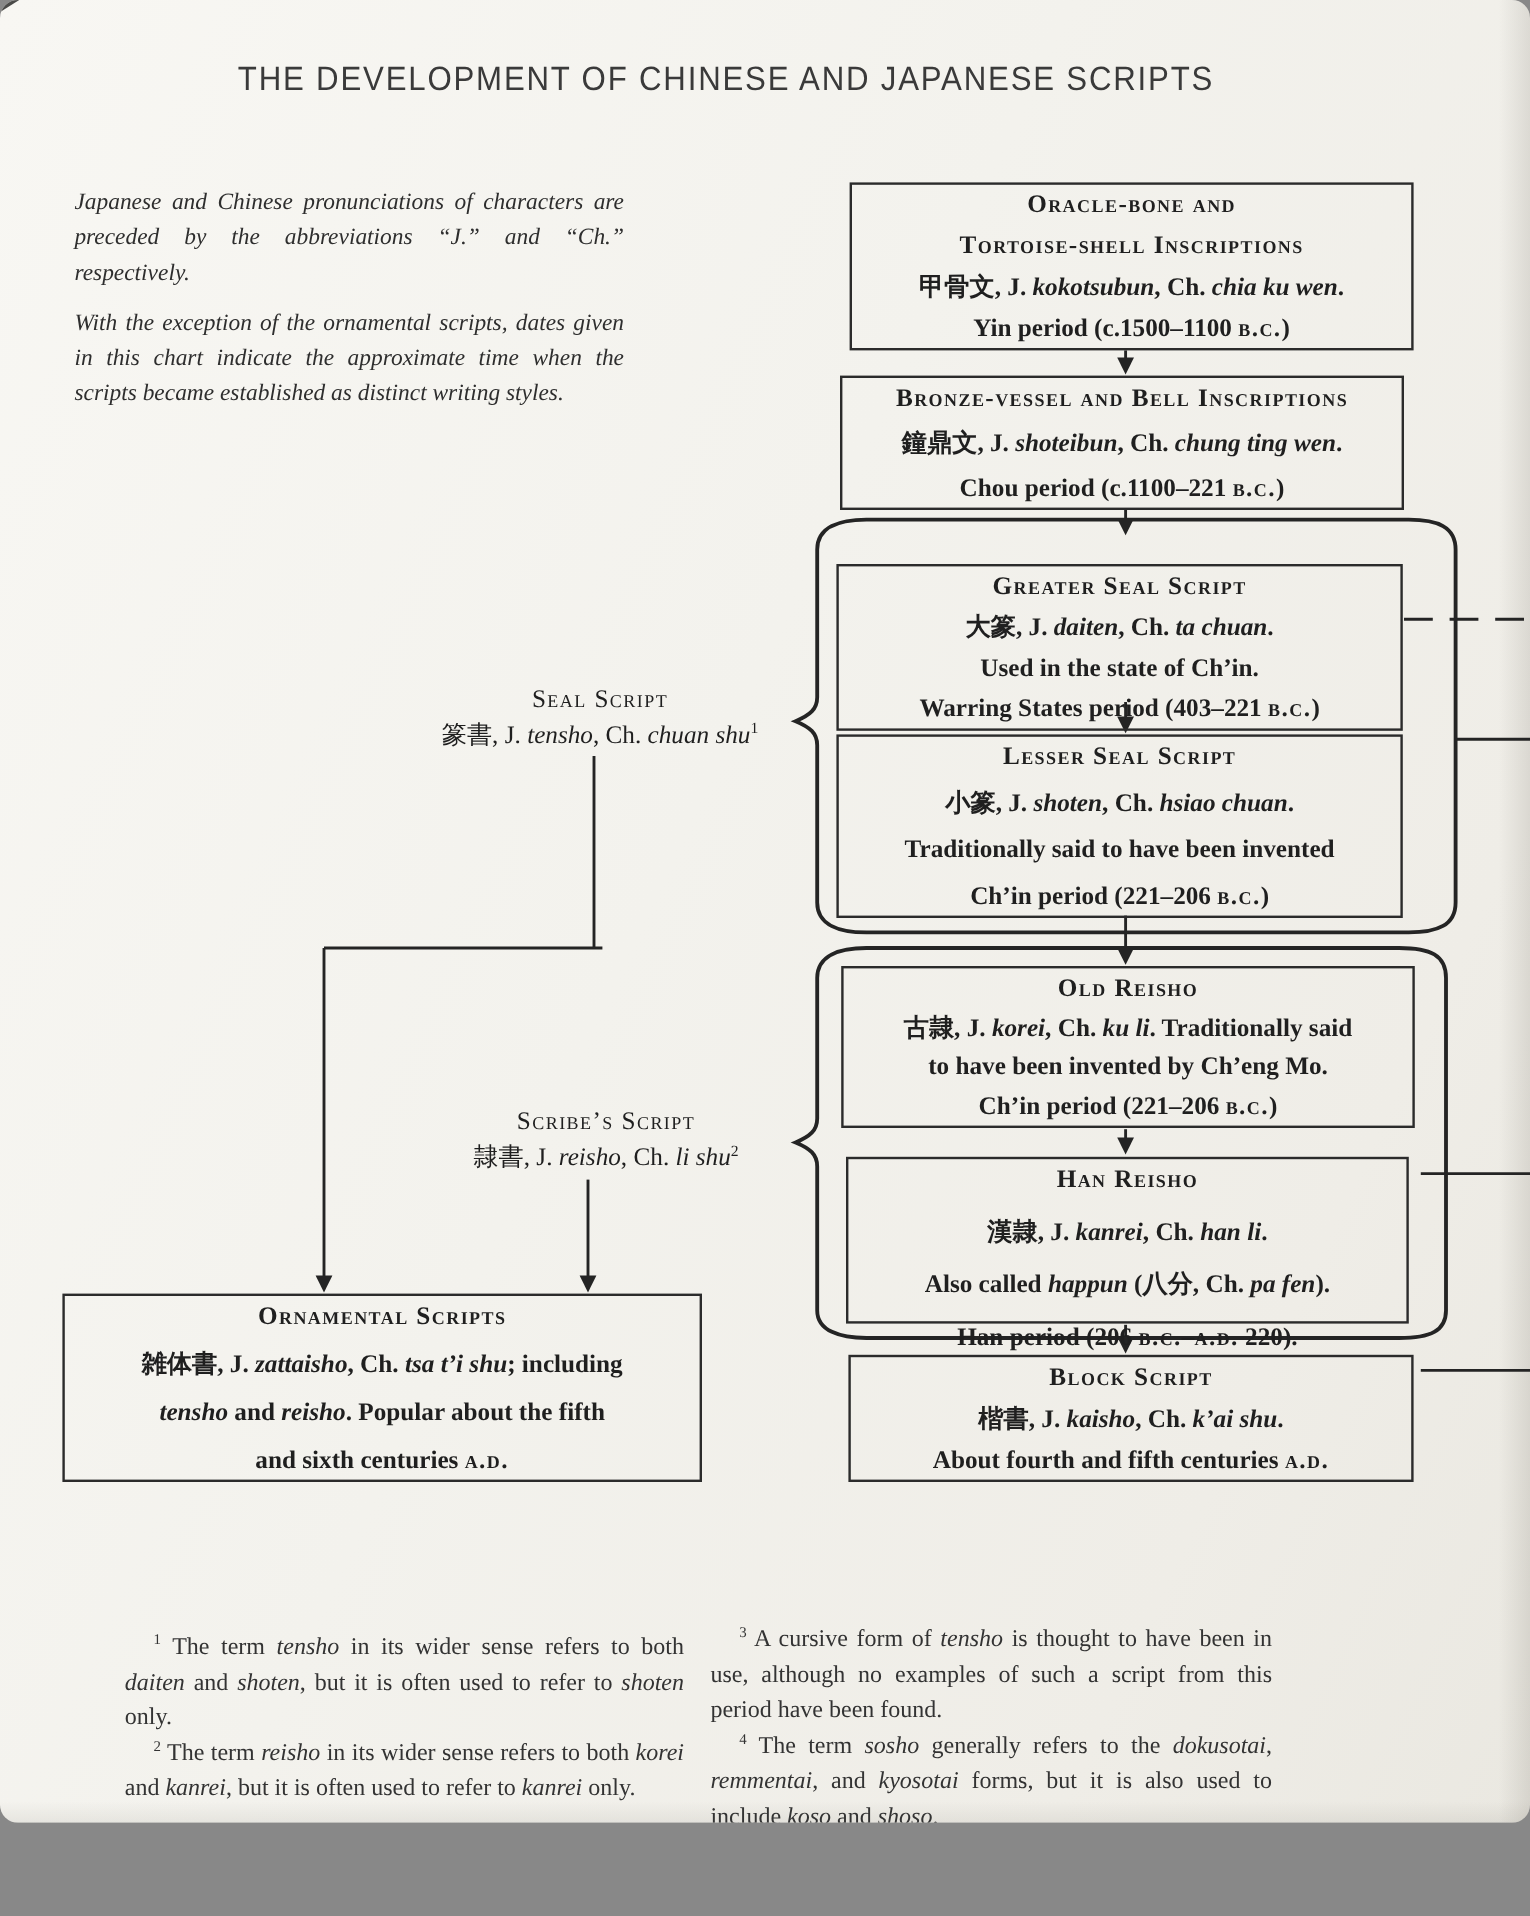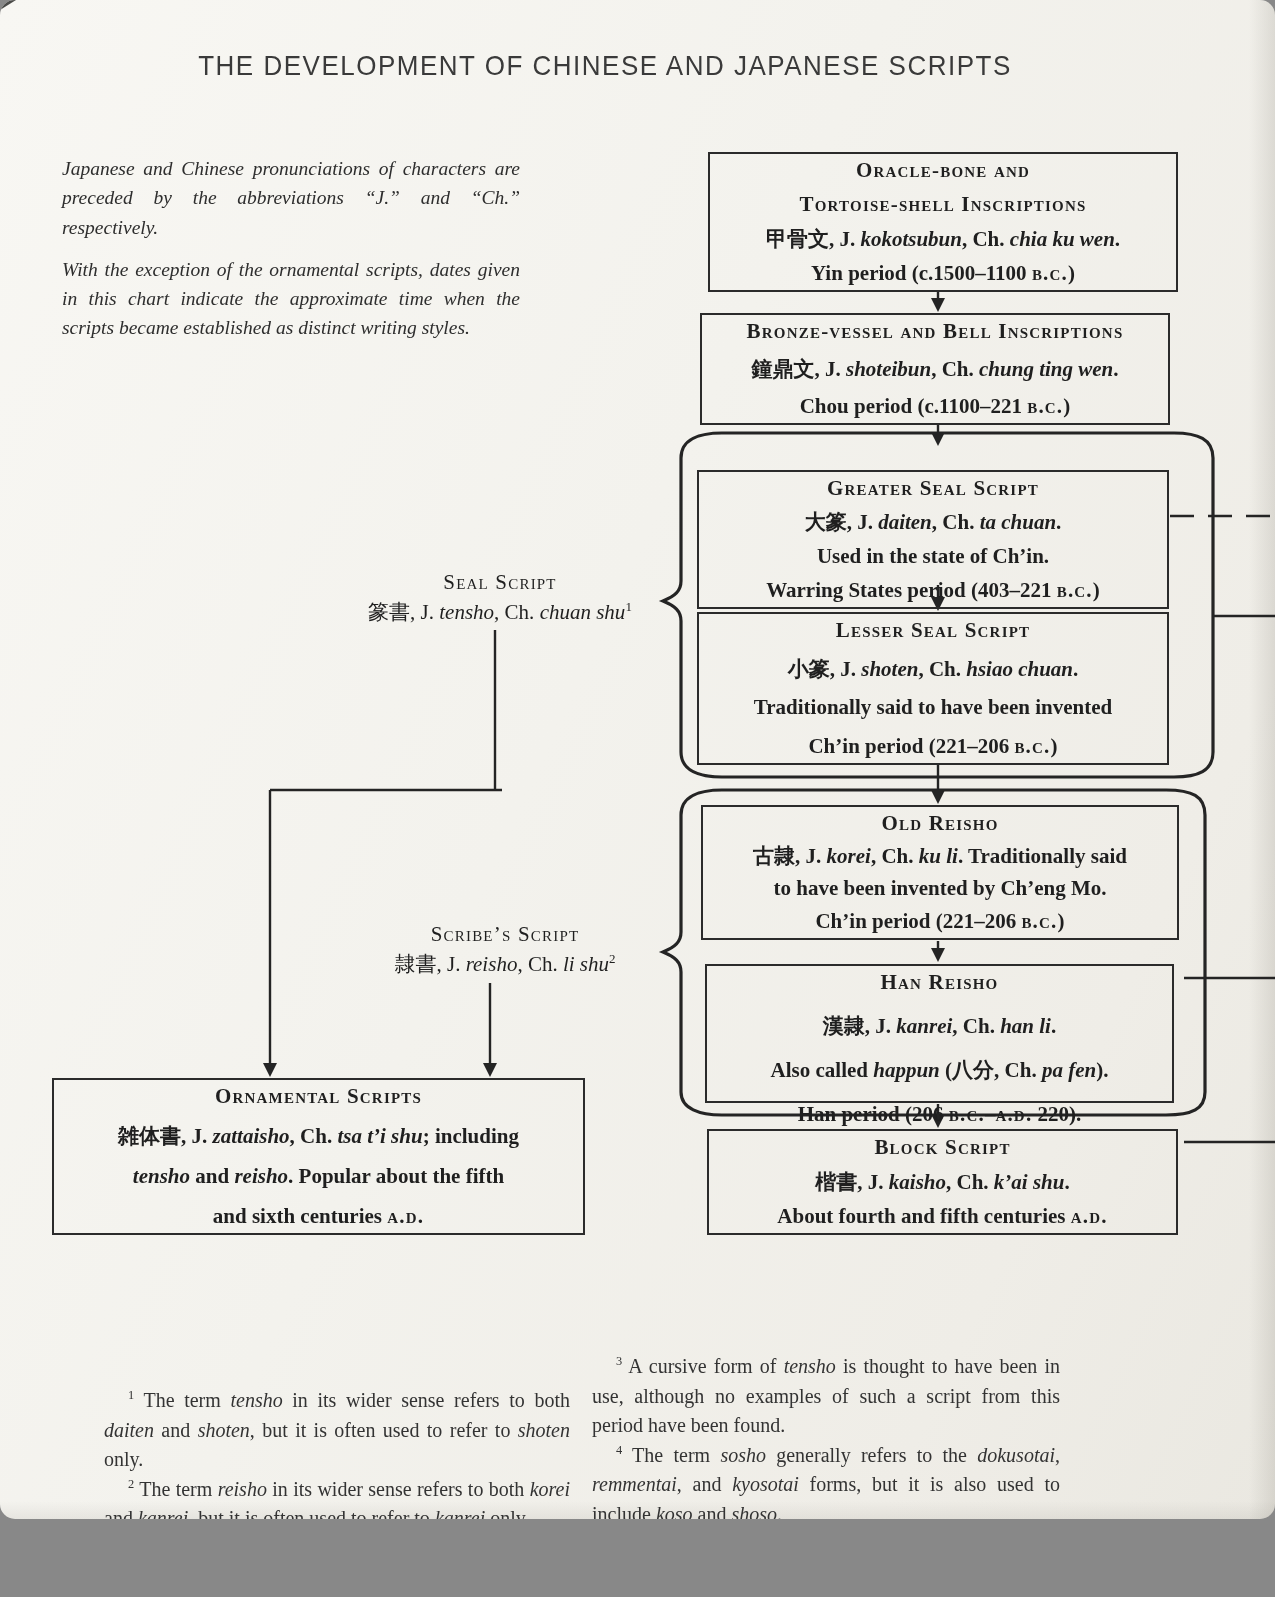--- a/index.html
+++ b/index.html
@@ -36,21 +36,21 @@
   .b-bronze {left:700px;top:313px;width:470px;height:112px;}
   .b-greater{left:697px;top:446px;width:472px;height:139px;margin-top:24px;}
   .b-lesser {left:697px;top:612px;width:472px;height:153px;}
   .b-old    {left:701px;top:805px;width:478px;height:135px;}
   .b-han    {left:705px;top:964px;width:469px;height:139px;gap:15px;}
   .b-block  {left:707px;top:1129px;width:471px;height:106px;}
   .b-orn    {left:52px; top:1078px;width:533px;height:157px;}
   .l-seal  {left:340px;top:567px;width:320px;}
   .l-scribe{left:340px;top:919px;width:330px;}
   .fn-col{position:absolute;font-size:20px;line-height:29.5px;text-align:justify;color:#333;}
-  .fn-col1{left:104px;top:1358px;width:466px;margin-top:28px;}
+  .fn-col1{left:104px;top:1358px;width:466px;}
   .fn-col2{left:592px;top:1352px;width:468px;}
   .fn{text-indent:24px;}
 </style>
 </head>
 <body>
 
 <div class="page">
 
   <div class="edge-r"></div>
   <div class="edge-b"></div>

